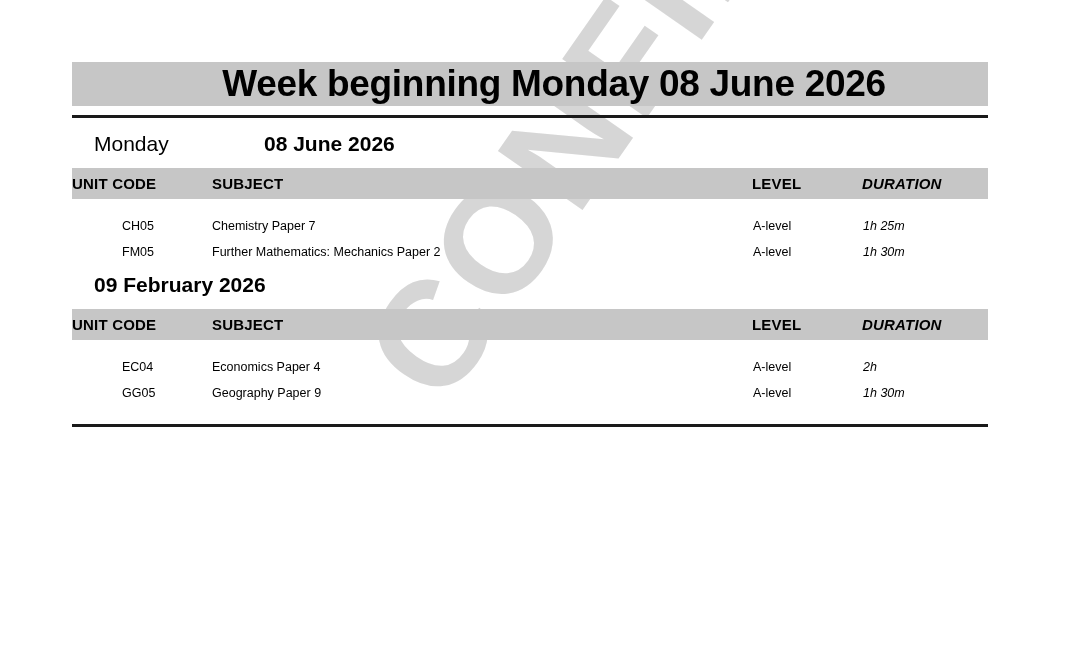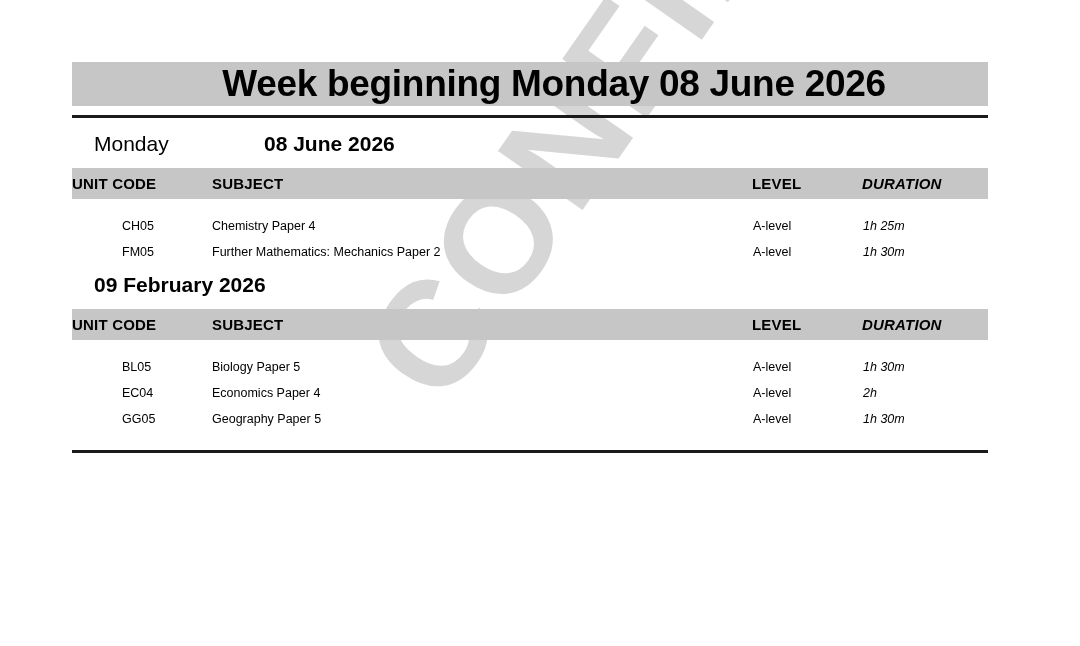--- a/index.html
+++ b/index.html
@@ -163,21 +163,21 @@
           <tr>
             <th class="col-unit">UNIT CODE</th>
             <th class="col-subject">SUBJECT</th>
             <th class="col-level">LEVEL</th>
             <th class="col-duration">DURATION</th>
           </tr>
         </thead>
         <tbody>
           <tr>
             <td class="col-unit">CH05</td>
-            <td class="col-subject">Chemistry Paper 4</td>
+            <td class="col-subject">Chemistry Paper 7</td>
             <td class="col-level">A-level</td>
             <td class="col-duration">1h 25m</td>
           </tr>
           <tr>
             <td class="col-unit">FM05</td>
             <td class="col-subject">Further  Mathematics: Mechanics Paper 2</td>
             <td class="col-level">A-level</td>
             <td class="col-duration">1h 30m</td>
           </tr>
         </tbody>
@@ -192,34 +192,28 @@
         <thead>
           <tr>
             <th class="col-unit">UNIT CODE</th>
             <th class="col-subject">SUBJECT</th>
             <th class="col-level">LEVEL</th>
             <th class="col-duration">DURATION</th>
           </tr>
         </thead>
         <tbody>
           <tr>
-            <td class="col-unit">BL05</td>
-            <td class="col-subject">Biology Paper 5</td>
-            <td class="col-level">A-level</td>
-            <td class="col-duration">1h 30m</td>
-          </tr>
-          <tr>
             <td class="col-unit">EC04</td>
             <td class="col-subject">Economics Paper 4</td>
             <td class="col-level">A-level</td>
             <td class="col-duration">2h</td>
           </tr>
           <tr>
             <td class="col-unit">GG05</td>
-            <td class="col-subject">Geography Paper 5</td>
+            <td class="col-subject">Geography Paper 9</td>
             <td class="col-level">A-level</td>
             <td class="col-duration">1h 30m</td>
           </tr>
         </tbody>
       </table>
     </div>
 
     <div class="bottom-rule"></div>
 
   </div>

